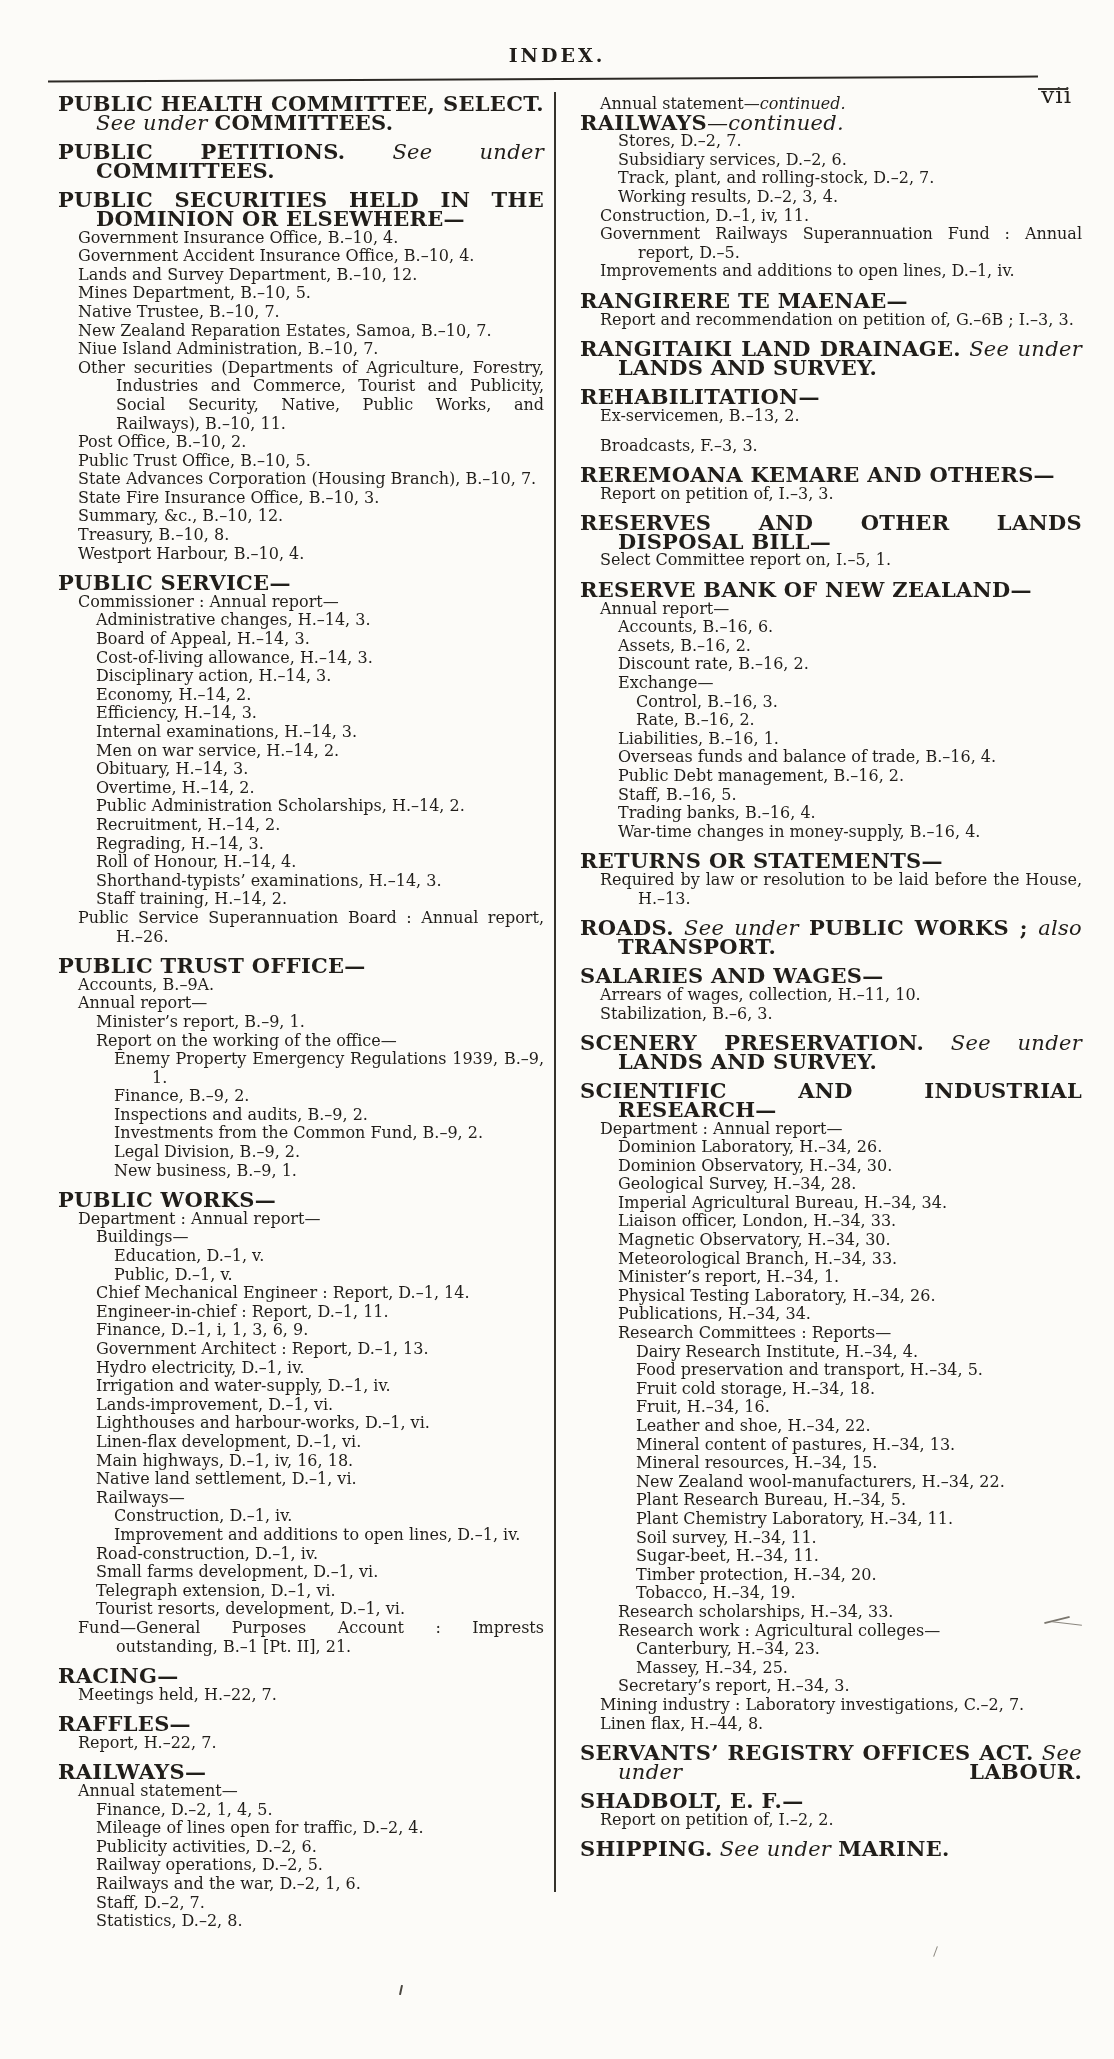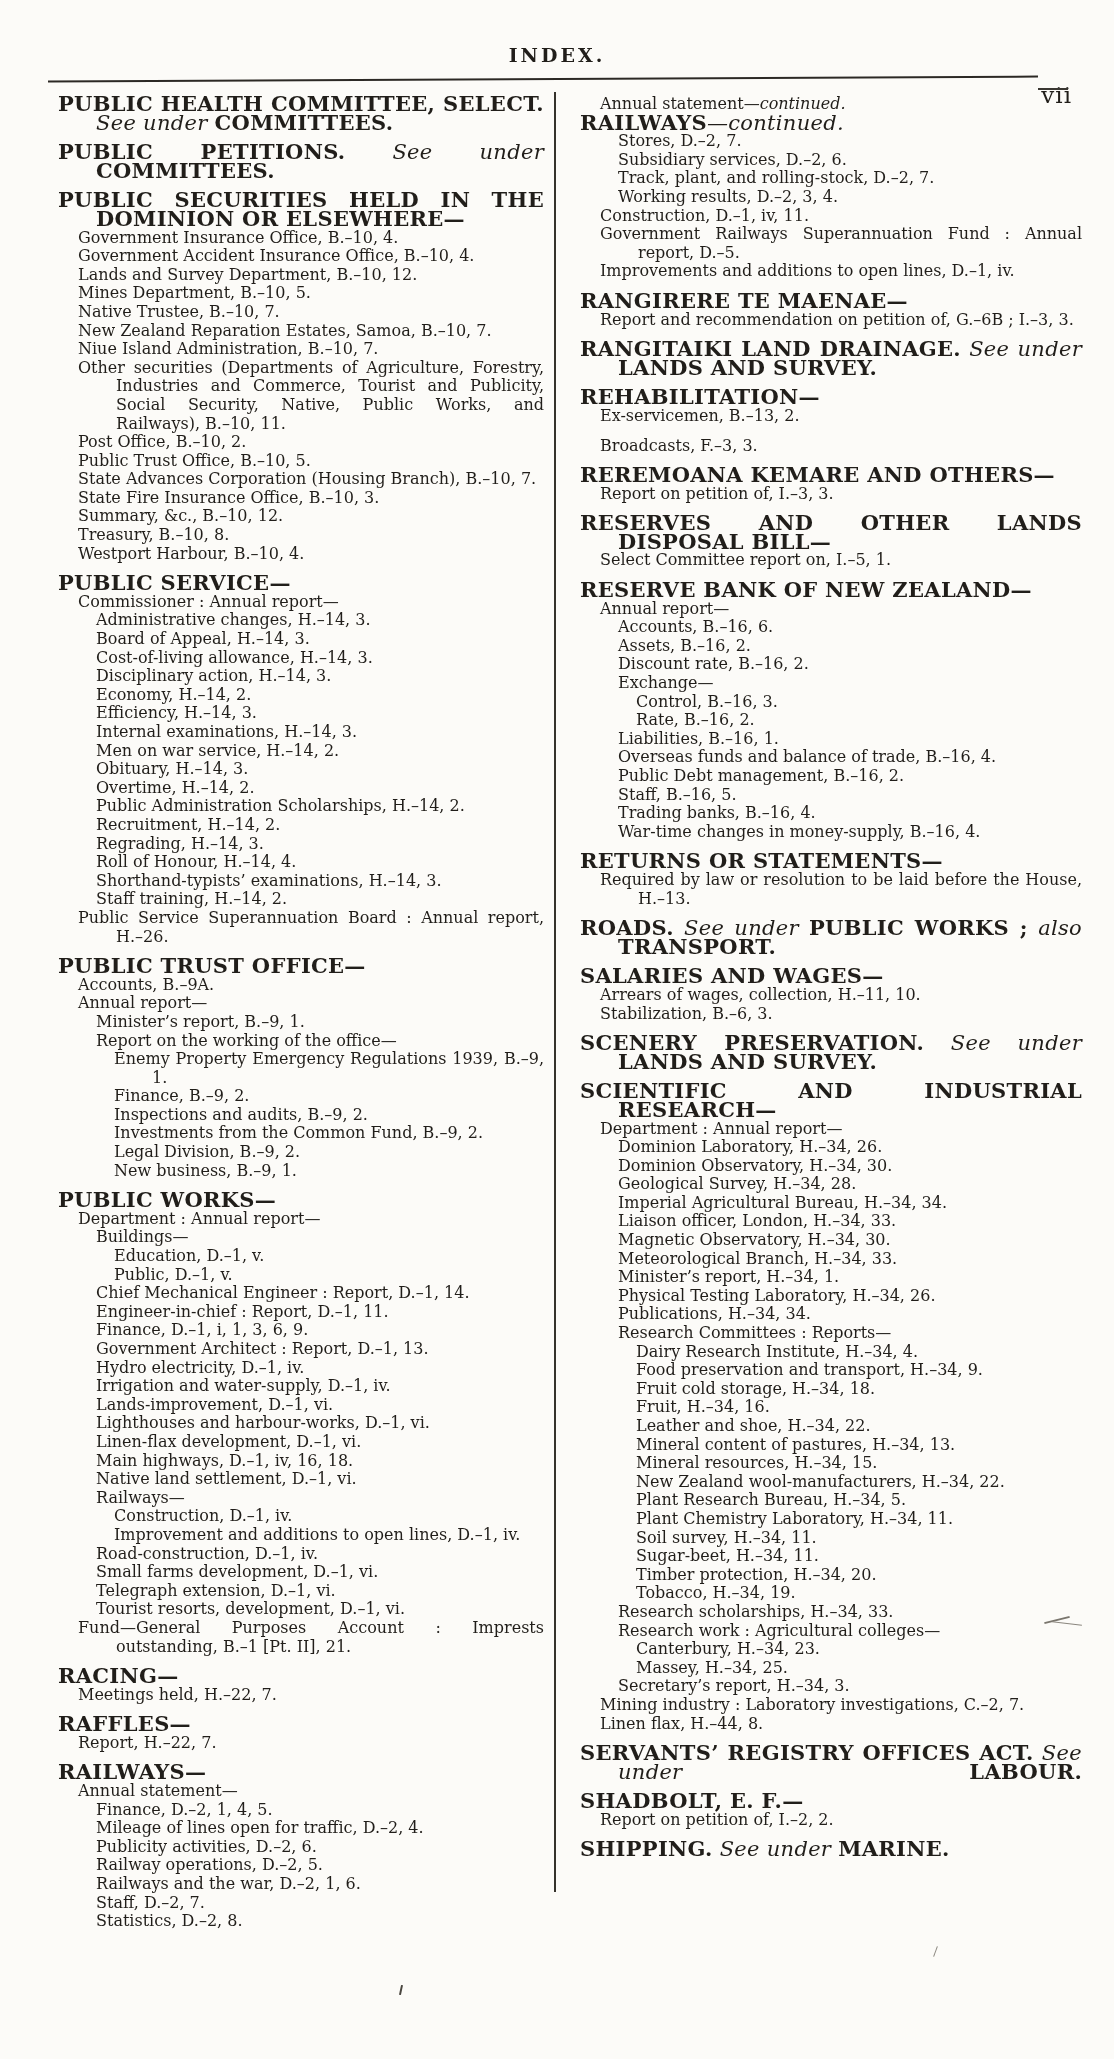--- a/index.html
+++ b/index.html
@@ -270,21 +270,21 @@
         <p class="line ind2"><span class="s-r">Geological Survey, H.–34, 28.</span></p>
         <p class="line ind2"><span class="s-r">Imperial Agricultural Bureau, H.–34, 34.</span></p>
         <p class="line ind2"><span class="s-r">Liaison officer, London, H.–34, 33.</span></p>
         <p class="line ind2"><span class="s-r">Magnetic Observatory, H.–34, 30.</span></p>
         <p class="line ind2"><span class="s-r">Meteorological Branch, H.–34, 33.</span></p>
         <p class="line ind2"><span class="s-r">Minister’s report, H.–34, 1.</span></p>
         <p class="line ind2"><span class="s-r">Physical Testing Laboratory, H.–34, 26.</span></p>
         <p class="line ind2"><span class="s-r">Publications, H.–34, 34.</span></p>
         <p class="line ind2"><span class="s-r">Research Committees : Reports—</span></p>
         <p class="line ind3"><span class="s-r">Dairy Research Institute, H.–34, 4.</span></p>
-        <p class="line ind3"><span class="s-r">Food preservation and transport, H.–34, 9.</span></p>
+        <p class="line ind3"><span class="s-r">Food preservation and transport, H.–34, 5.</span></p>
         <p class="line ind3"><span class="s-r">Fruit cold storage, H.–34, 18.</span></p>
         <p class="line ind3"><span class="s-r">Fruit, H.–34, 16.</span></p>
         <p class="line ind3"><span class="s-r">Leather and shoe, H.–34, 22.</span></p>
         <p class="line ind3"><span class="s-r">Mineral content of pastures, H.–34, 13.</span></p>
         <p class="line ind3"><span class="s-r">Mineral resources, H.–34, 15.</span></p>
         <p class="line ind3"><span class="s-r">New Zealand wool-manufacturers, H.–34, 22.</span></p>
         <p class="line ind3"><span class="s-r">Plant Research Bureau, H.–34, 5.</span></p>
         <p class="line ind3"><span class="s-r">Plant Chemistry Laboratory, H.–34, 11.</span></p>
         <p class="line ind3"><span class="s-r">Soil survey, H.–34, 11.</span></p>
         <p class="line ind3"><span class="s-r">Sugar-beet, H.–34, 11.</span></p>

